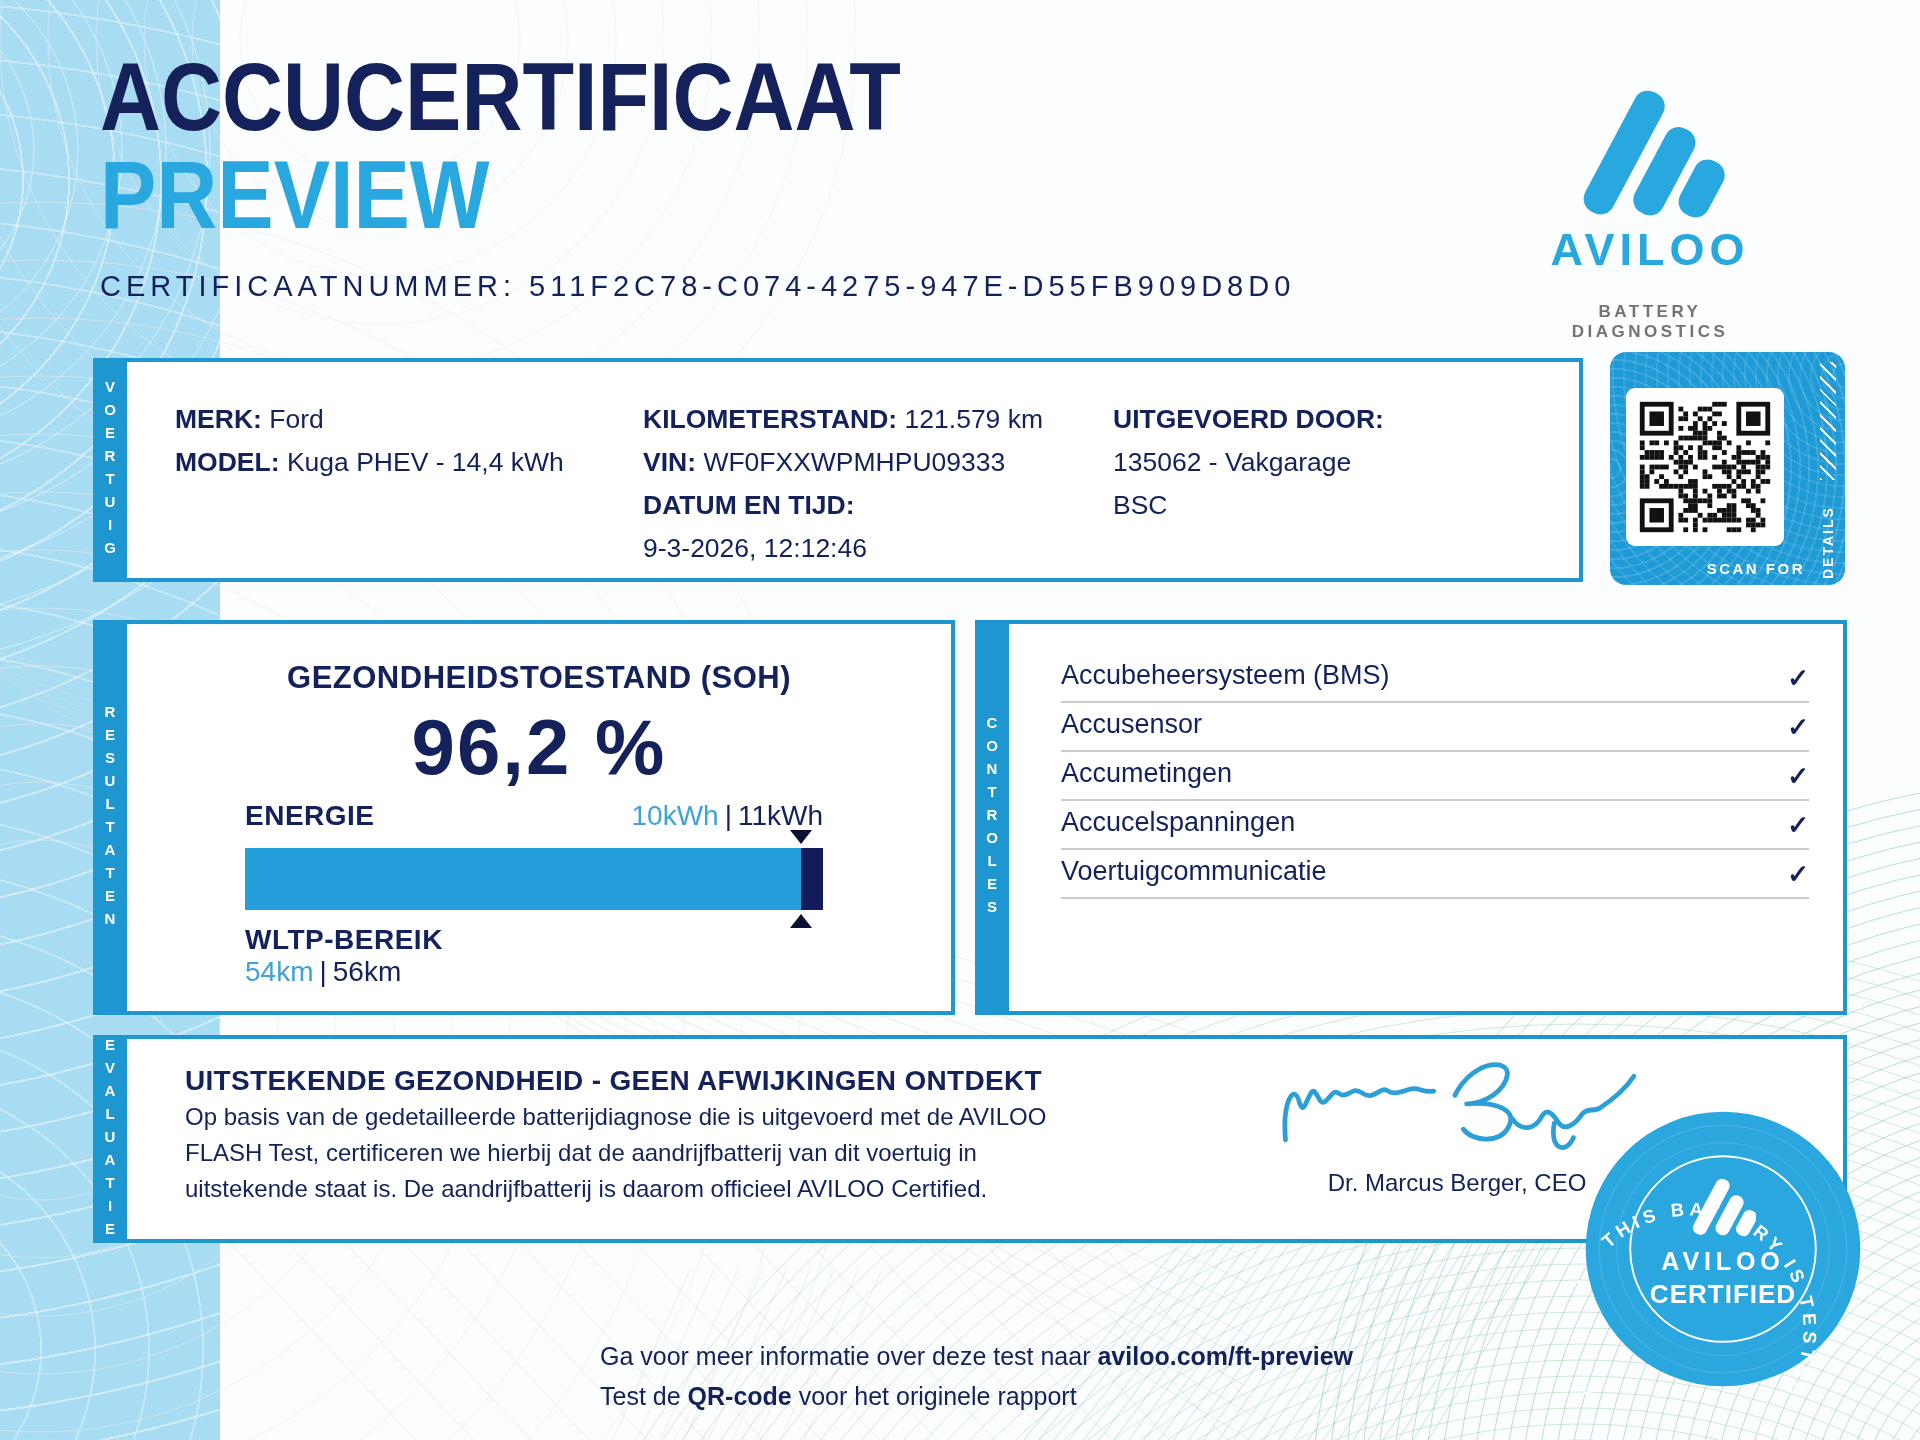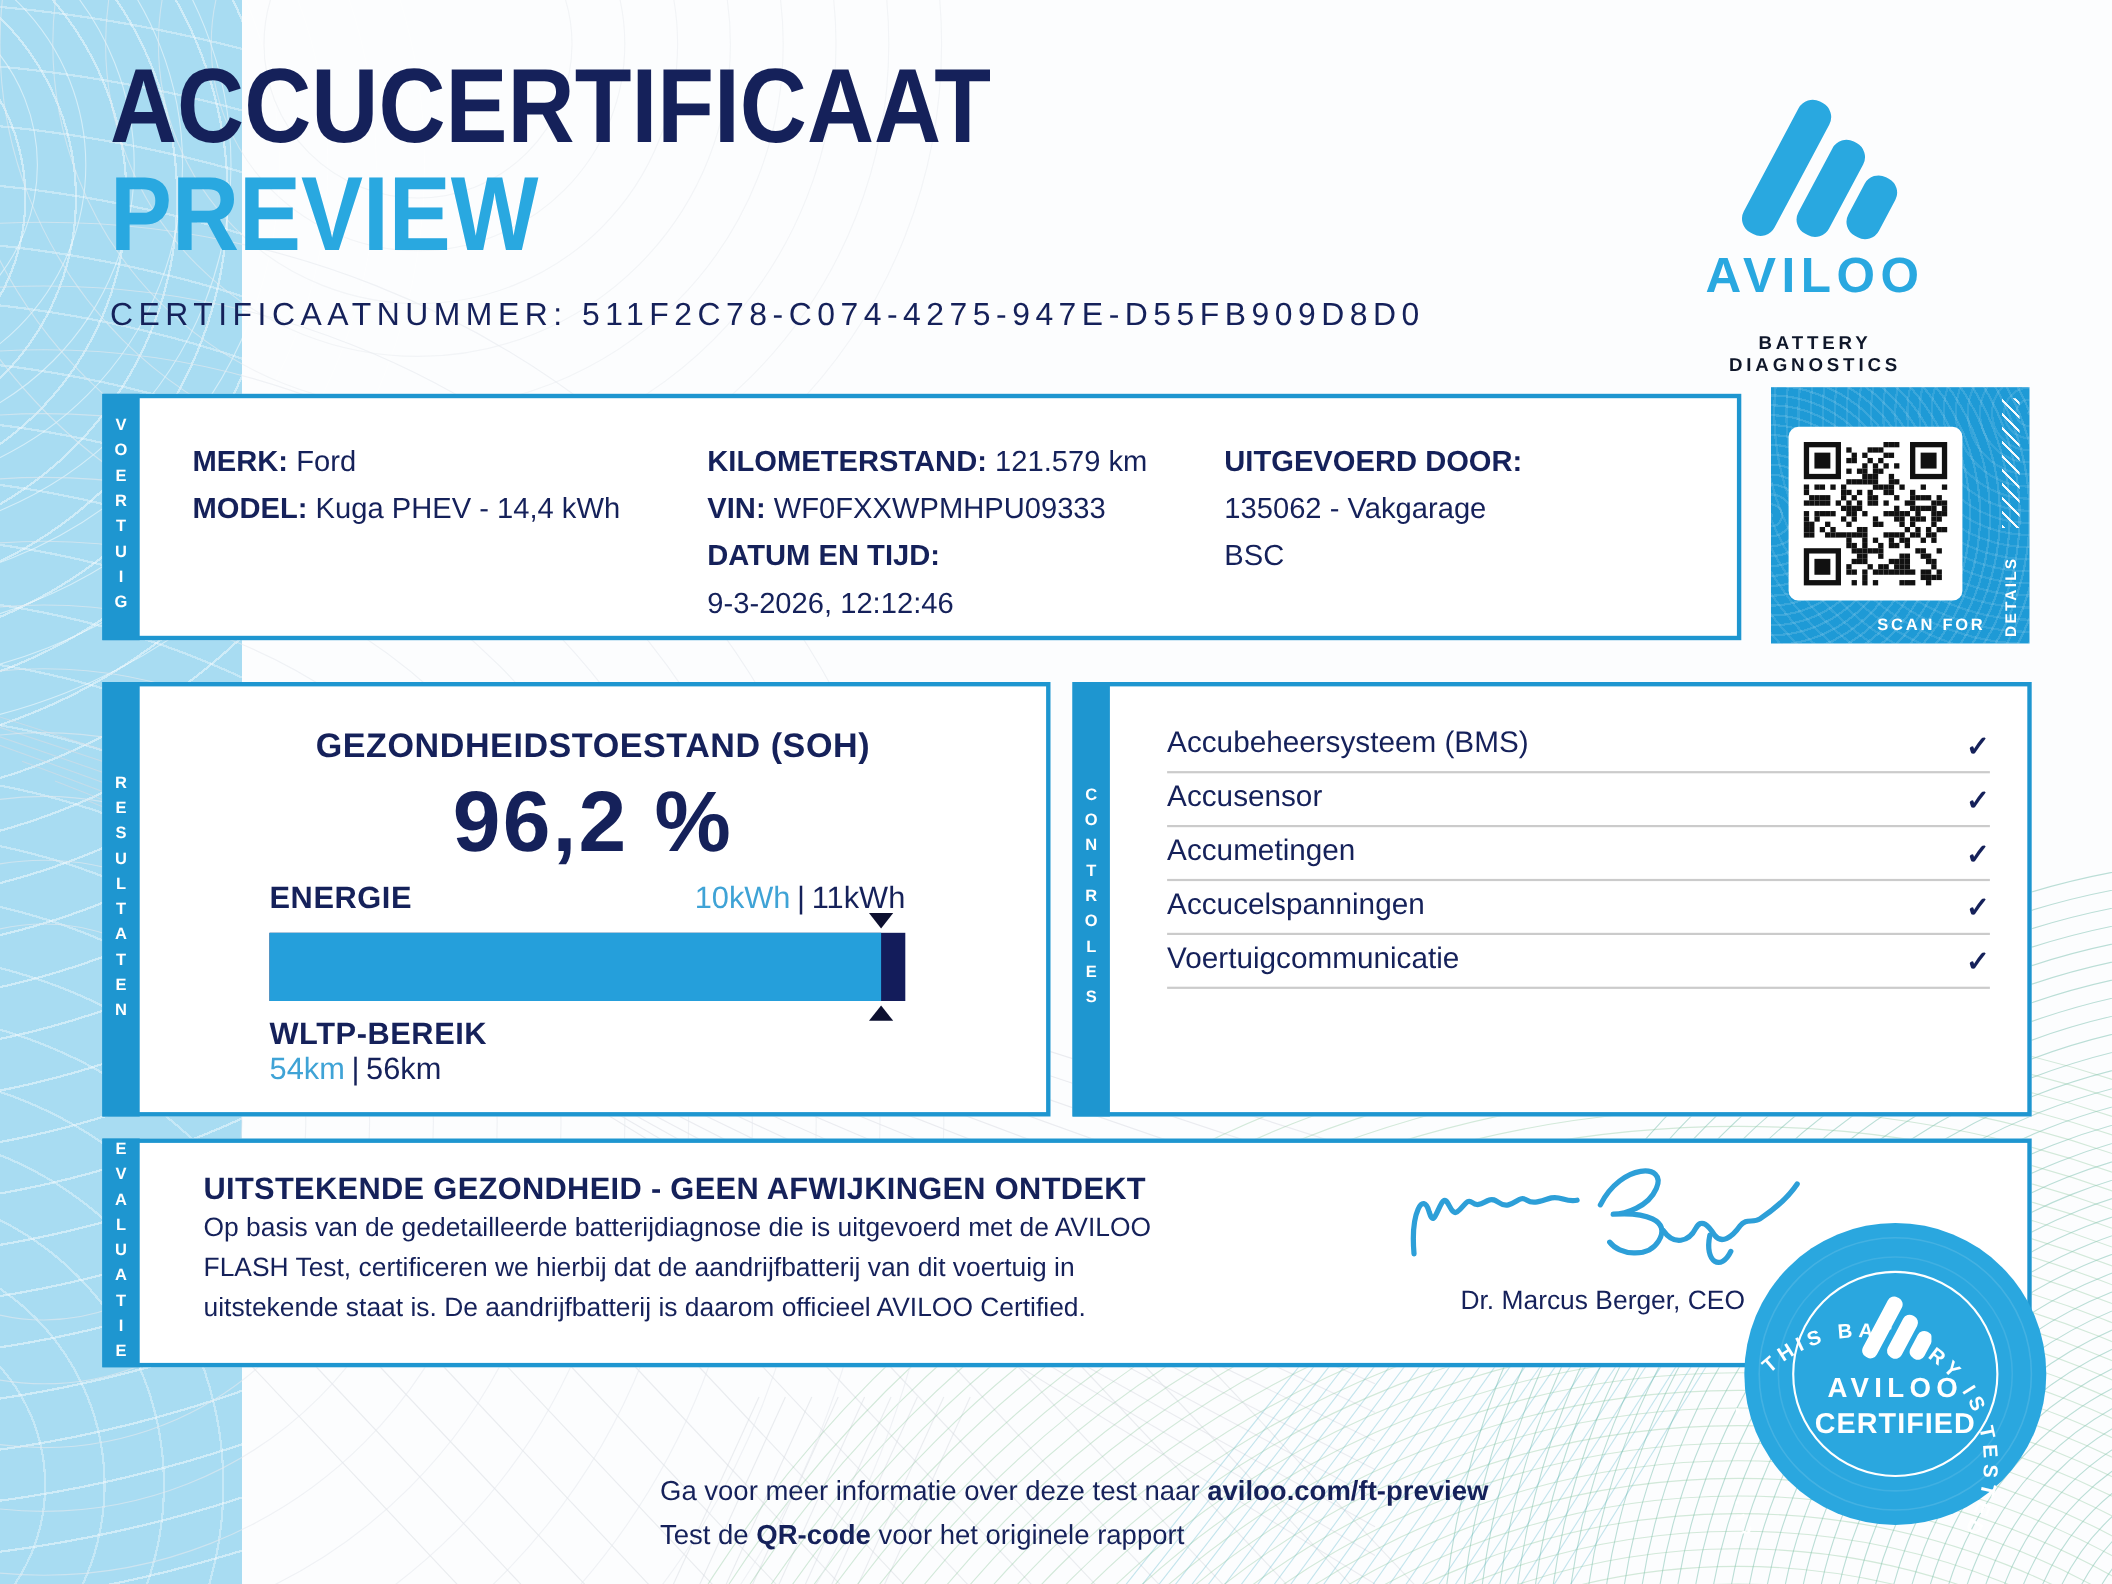--- a/index.html
+++ b/index.html
@@ -29,21 +29,21 @@
   .big-title{font-size:96px;font-weight:800;letter-spacing:0;line-height:1.02;
     transform:scaleX(.88);transform-origin:left top;white-space:nowrap;}
   .t-navy{color:var(--navy);}
   .t-blue{color:var(--blue);}
   .certnum{margin-top:26px;font-size:29px;font-weight:500;letter-spacing:5px;color:var(--navy);white-space:nowrap;}
 
   
   .brand{position:absolute;left:1528px;top:88px;width:244px;z-index:2;text-align:center;color:var(--blue);}
   .brand .mark{width:152px;height:132px;margin:0 auto;display:block;}
   .brand .word{font-size:45px;font-weight:800;letter-spacing:5px;margin-top:4px;}
-  .brand .tag{font-size:17px;font-weight:700;letter-spacing:3.5px;margin-top:26px;color:#0f172a;}
+  .brand .tag{font-size:17px;font-weight:700;letter-spacing:3.5px;margin-top:26px;color:#737373;}
 
   
   .panel{position:absolute;background:#fff;border:4px solid var(--border-blue);z-index:2;}
   .tab{
     position:absolute;left:-4px;top:-4px;bottom:-4px;width:34px;background:var(--border-blue);
     color:#fff;display:flex;align-items:center;justify-content:center;
     writing-mode:vertical-rl;text-orientation:upright;
     font-size:15px;font-weight:700;letter-spacing:6px;overflow:hidden;
   }
   .content{position:absolute;left:30px;top:0;right:0;bottom:0;}
@@ -54,21 +54,21 @@
   .vcol.c1{left:48px;}
   .vcol.c2{left:516px;}
   .vcol.c3{left:986px;width:300px;}
 
   
   .qrplate{
     position:absolute;left:1610px;top:352px;width:235px;height:233px;z-index:2;
     background:#1E9AD6;
     background-image:repeating-radial-gradient(circle at 0 50%, rgba(255,255,255,.13) 0 2px, rgba(255,255,255,0) 2px 9px),
                      repeating-radial-gradient(circle at 100% 10%, rgba(255,255,255,.10) 0 2px, rgba(255,255,255,0) 2px 11px);
-    border-radius:0;
+    border-radius:16px;
   }
   .qrwhite{position:absolute;left:16px;top:36px;width:158px;height:158px;background:#fff;border-radius:9px;
     display:flex;align-items:center;justify-content:center;}
   .qr-scanfor{position:absolute;right:40px;bottom:8px;color:#fff;font-size:15px;font-weight:700;letter-spacing:2.5px;}
   .qr-side{position:absolute;right:5px;top:10px;bottom:6px;width:24px;display:flex;flex-direction:column;align-items:center;}
   .qr-hatch{width:16px;height:118px;background:repeating-linear-gradient(45deg, rgba(255,255,255,.95) 0 2px, rgba(255,255,255,0) 2px 9px);}
   .qr-details{flex:1;display:flex;align-items:flex-end;color:#fff;font-size:14px;font-weight:700;letter-spacing:2px;
     writing-mode:vertical-rl;transform:rotate(180deg);}
 
   

